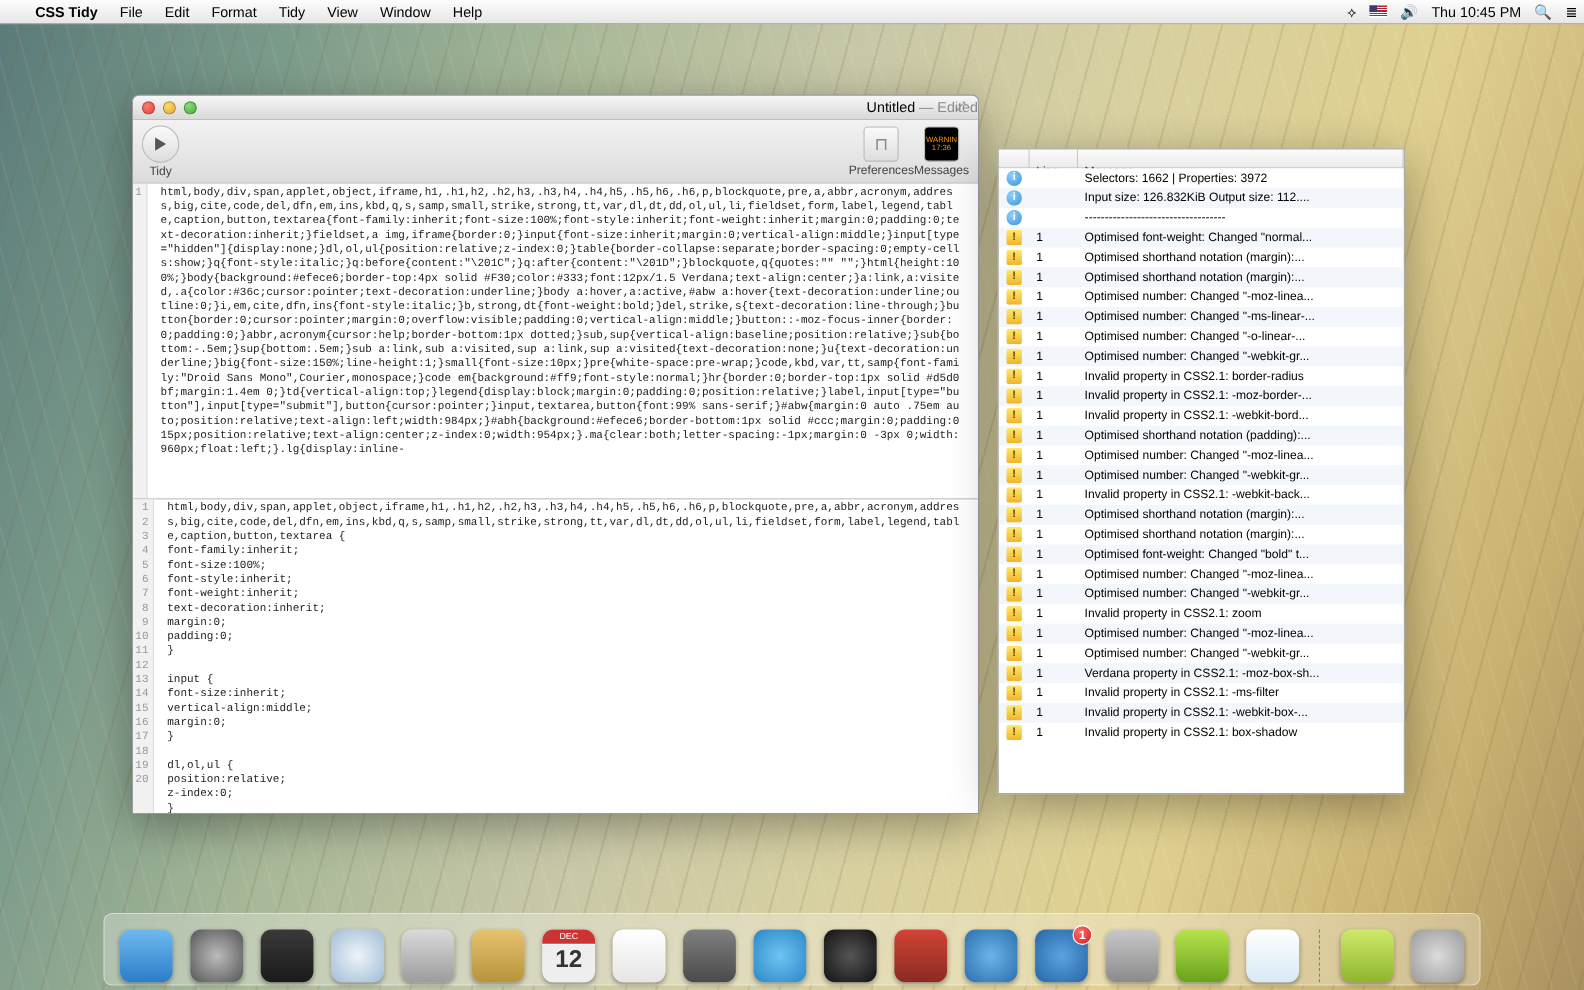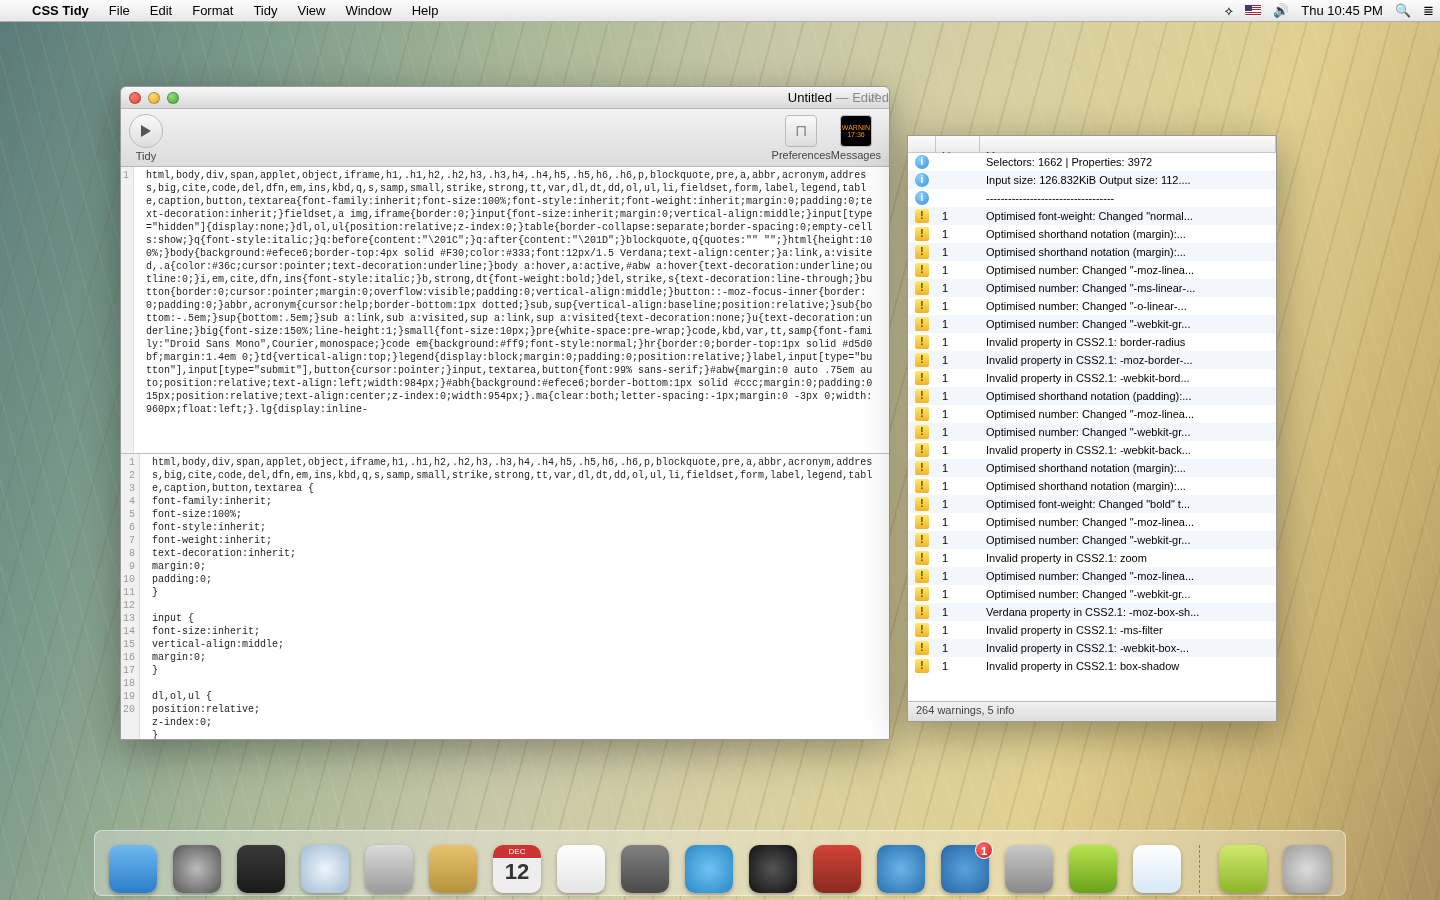--- a/index.html
+++ b/index.html
@@ -313,21 +313,20 @@
         <div class="icon"><span class="iwarn"></span></div>
         <div class="ln">1</div>
         <div class="msg">Invalid property in CSS2.1: -webkit-box-...</div>
       </div>
       <div class="row">
         <div class="icon"><span class="iwarn"></span></div>
         <div class="ln">1</div>
         <div class="msg">Invalid property in CSS2.1: box-shadow</div>
       </div>
     </div>
-  <div class="footer">264 warnings, 5 info</div>
 </div>
 
 <div class="dock" id="dock">
     <div class="dockitem" style="background: linear-gradient(rgb(111, 185, 239), rgb(42, 125, 201));"></div>
     <div class="dockitem" style="background: radial-gradient(circle, rgb(187, 187, 187), rgb(85, 85, 85));"></div>
     <div class="dockitem" style="background: linear-gradient(rgb(58, 58, 58), rgb(26, 26, 26));"></div>
     <div class="dockitem" style="background: radial-gradient(circle, rgb(238, 244, 249), rgb(159, 188, 214));"></div>
     <div class="dockitem" style="background: linear-gradient(rgb(218, 218, 218), rgb(156, 156, 156));"></div>
     <div class="dockitem" style="background: linear-gradient(rgb(231, 194, 111), rgb(183, 147, 61));"></div>
     <div class="dockitem" style="background: linear-gradient(rgb(255, 255, 255) 30%, rgb(238, 238, 238) 30%);">

